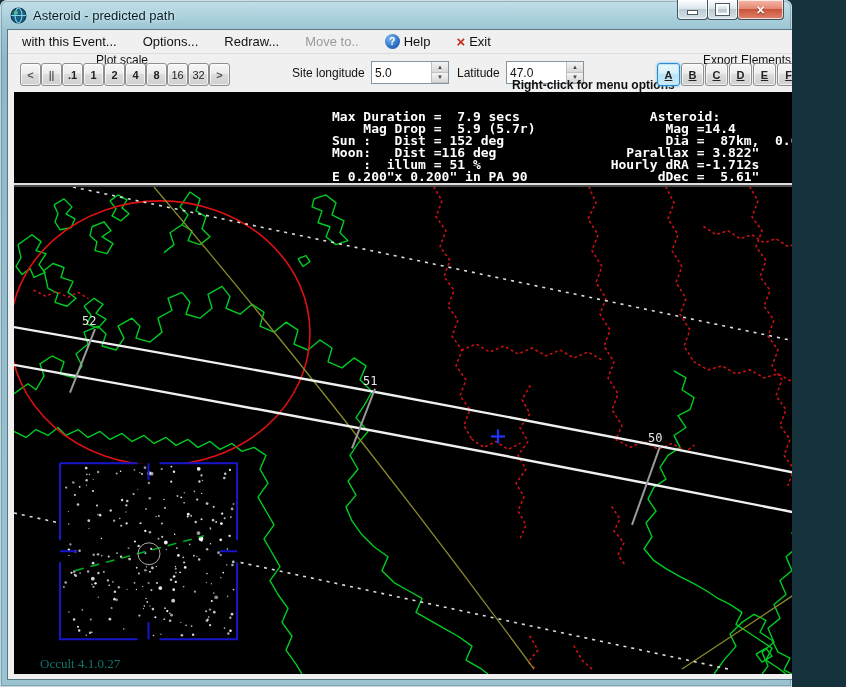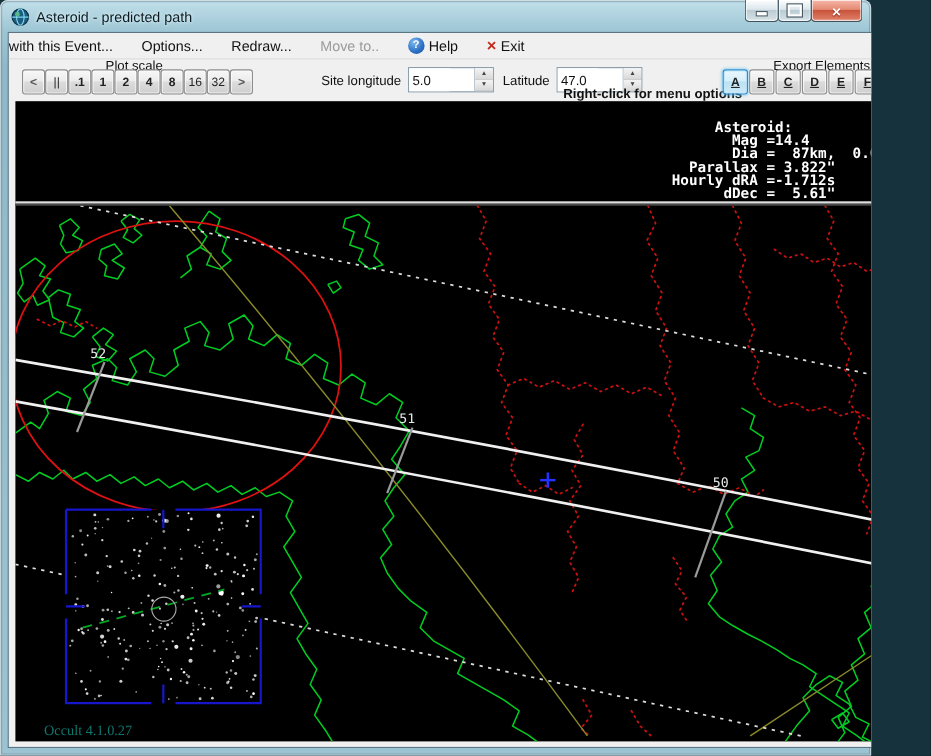--- a/index.html
+++ b/index.html
@@ -10,21 +10,21 @@
   #title-text{font-size:13px;color:#0c1a20;text-shadow:0 0 5px #d7eef6,0 0 2px #d7eef6;}
   #caption-buttons{position:absolute;right:8px;top:0;display:flex;}
   .cap-btn{width:29px;height:19px;border:1px solid #3e535e;border-top:none;border-radius:0 0 4px 4px;margin-left:-1px;display:flex;align-items:center;justify-content:center;background:linear-gradient(180deg,#fdfeff 0,#dbe6eb 45%,#bccbd3 50%,#d7e2e8 100%);box-shadow:inset 0 0 0 1px rgba(255,255,255,.7);}
   .cap-btn.close{width:45px;background:linear-gradient(180deg,#f7b8aa 0,#e38a74 45%,#c9543b 50%,#e0826b 100%);}
   .glyph-min{width:9px;height:3px;background:#fff;border:1px solid #4c5a62;margin-top:6px;}
   .glyph-max{width:9px;height:7px;border:2px solid #fff;outline:1px solid #4c5a62;background:transparent;}
   .glyph-close{color:#fff;font-weight:bold;font-size:14px;line-height:14px;text-shadow:0 1px 1px #7c2616;}
   
   #client{position:absolute;left:8px;top:30px;width:830px;height:649px;background:#f0f0f0;box-shadow:0 0 0 1px #5a7684;}
   
-  #menubar{position:absolute;left:0;top:0;right:0;height:23px;display:flex;align-items:center;gap:26px;padding-left:0;border-bottom:1px solid #dcdcdc;font-size:13px;color:#111;}
+  #menubar{position:absolute;left:0;top:0;right:0;height:23px;display:flex;align-items:center;gap:26px;padding-left:14px;border-bottom:1px solid #dcdcdc;font-size:13px;color:#111;}
   .menu-item{display:flex;align-items:center;gap:4px;white-space:nowrap;}
   .menu-item.disabled{color:#9a9a9a;}
   .help-ico{display:inline-flex;width:15px;height:15px;border-radius:50%;background:radial-gradient(circle at 35% 30%,#7db9ef 0,#2b6fc4 60%,#1d4f96 100%);color:#fff;font-size:10px;font-weight:bold;align-items:center;justify-content:center;}
   .exit-ico{color:#c42b1c;font-weight:bold;font-size:15px;line-height:12px;}
   
   #toolbar{position:absolute;left:0;top:23px;right:0;height:39px;font-size:12px;color:#111;}
   .tb-label{position:absolute;white-space:nowrap;}
   .btn{position:absolute;display:flex;align-items:center;justify-content:center;border:1px solid #8e8e8e;border-radius:3px;background:linear-gradient(180deg,#f7f7f7 0,#ececec 45%,#dcdcdc 50%,#cfcfcf 100%);font-size:11px;color:#222;box-shadow:inset 0 0 0 1px rgba(255,255,255,.7);}
   .btn.bold{font-weight:bold;}
   .btn.focused{border-color:#2a8dd4;background:linear-gradient(180deg,#eaf7fd 0,#d7effa 45%,#b9e2f5 50%,#cdeaf8 100%);box-shadow:0 0 3px #64c0ec, inset 0 0 0 1px #bfe6f7;}
@@ -433,20 +433,26 @@
             <circle cx="218.0" cy="429.8" r="1.32" fill="#fff" opacity="0.82"></circle>
             <circle cx="135.9" cy="347.4" r="1.28" fill="#fff" opacity="0.66"></circle>
             <circle cx="187" cy="354" r="2.4" fill="#fff"></circle>
             <line x1="61" y1="386" x2="190" y2="351" stroke="#00aa22" stroke-width="1.6" stroke-dasharray="9 7"></line>
             <circle cx="135" cy="369" r="11" fill="none" stroke="#aaa"></circle>
             <path d="M46,278 H123.5 M145.5,278 H223 V355.5 M223,377.5 V455 H145.5 M123.5,455 H46 V377.5 M46,355.5 V278" fill="none" stroke="#1616cc" stroke-width="2"></path>
             <path d="M134.5,278 V295 M134.5,455 V438 M46,366.5 H63 M223,366.5 H206" fill="none" stroke="#1616cc" stroke-width="2"></path>
           </g>
         </svg>
       <div id="map-footer">Occult 4.1.0.27</div>
+        <pre class="info-pre" id="info-col-1">Max Duration =  7.9 secs
+    Mag Drop =  5.9 (5.7r)
+Sun :   Dist = 152 deg
+Moon:   Dist =116 deg
+    :  illum = 51 %
+E 0.200"x 0.200" in PA 90</pre>
         <pre class="info-pre" id="info-col-2">     Asteroid:
        Mag =14.4
        Dia =  87km,  0.052"
   Parallax = 3.822"
 Hourly dRA =-1.712s
       dDec =  5.61"</pre>
       </div>
   </div>
 </div>
 

